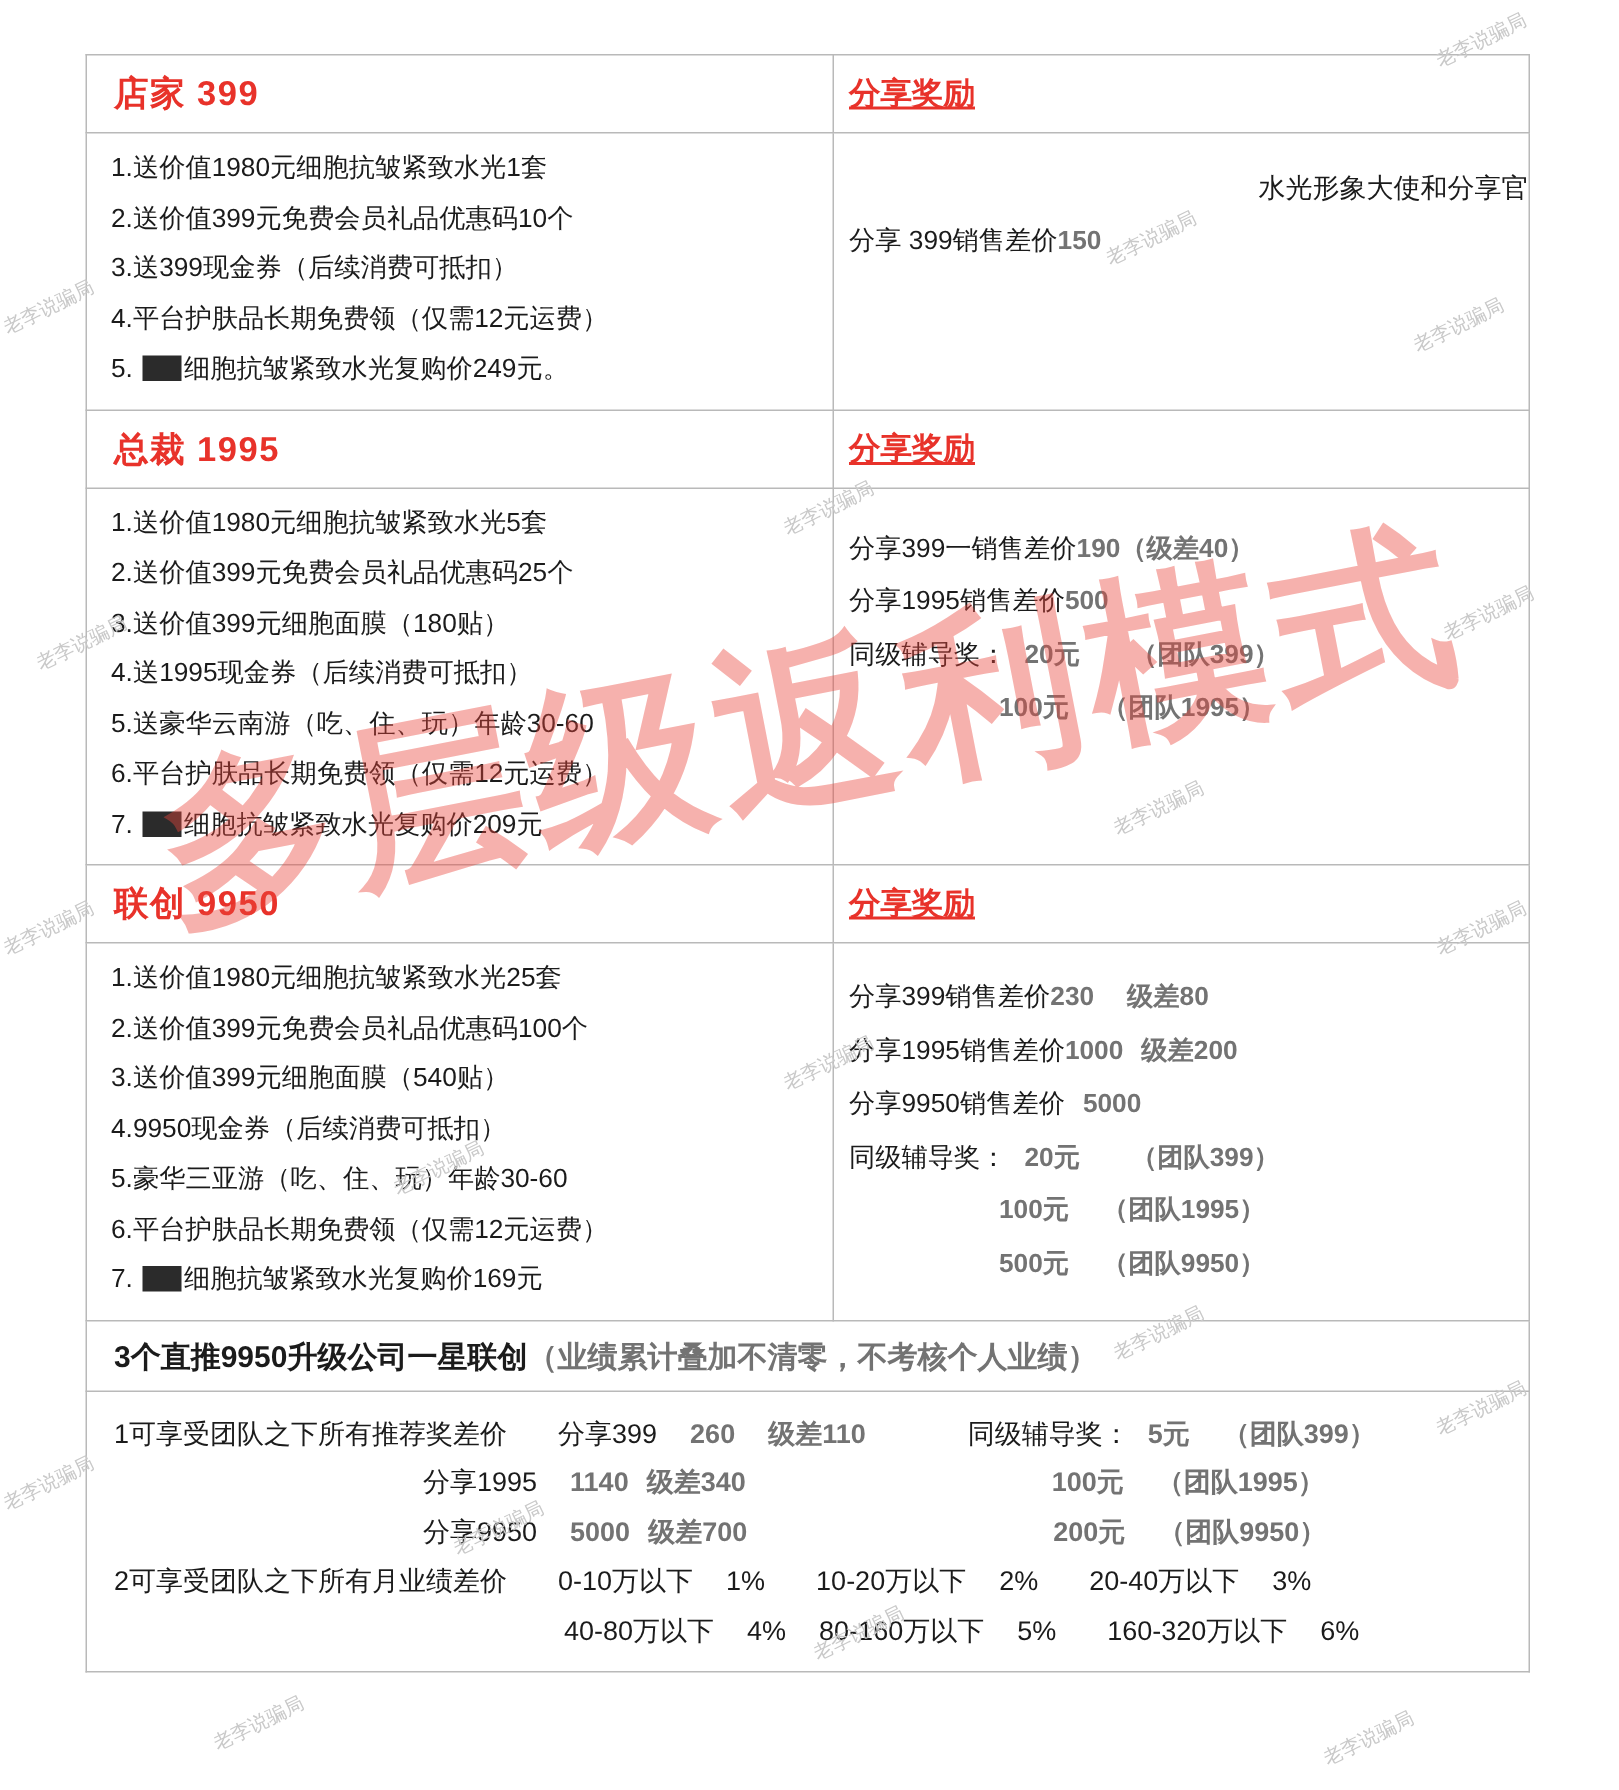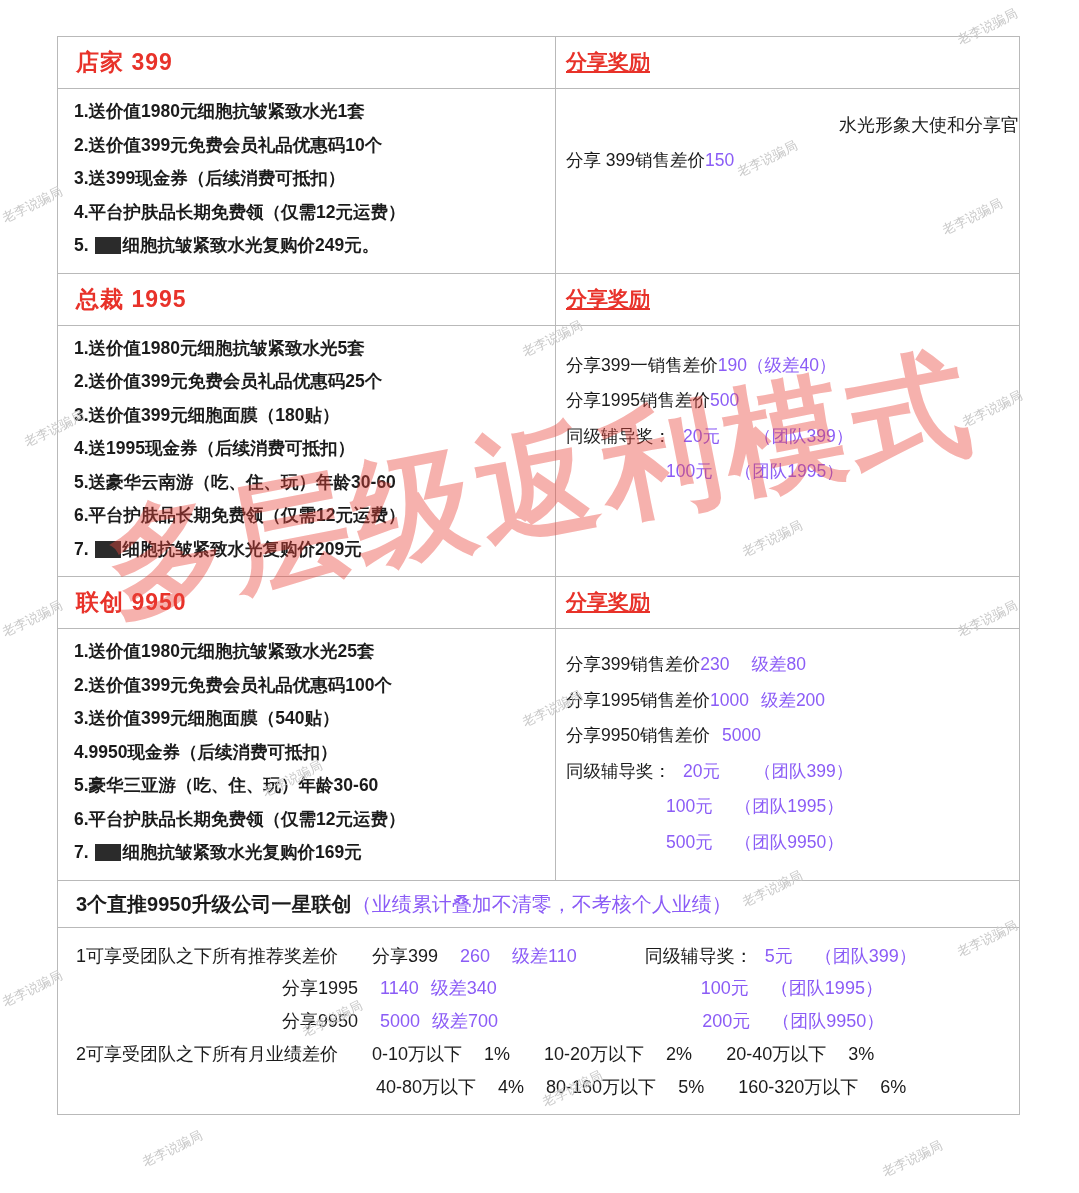--- a/index.html
+++ b/index.html
@@ -71,41 +71,40 @@
     color: #e8322a;
     font-weight: bold;
     font-size: 21px;
     padding: 11px 0 10px 10px;
     white-space: nowrap;
     text-decoration: underline;
   }
 
   .cell-body {
     padding: 6px 0 10px 16px;
-    font-weight: bold;
   }
   .li {
     font-size: 17.5px;
     color: #1b1b1b;
     line-height: 1.0;
     padding: 8px 0 8px 0;
     white-space: nowrap;
   }
 
   .rcell {
     padding: 10px 0 10px 10px;
   }
   .rline {
     font-size: 17.5px;
     color: #1b1b1b;
     line-height: 1.0;
     padding: 9px 0 9px 0;
     white-space: nowrap;
   }
-  .red { color: #8b5cf6; font-weight: normal; }
+  .red { color: #737373; font-weight: bold; }
 
   .bonus-title {
     text-align: right;
     font-size: 18px;
     color: #1b1b1b;
     padding: 14px 0 6px 0;
   }
 
   
   .promo-title {

